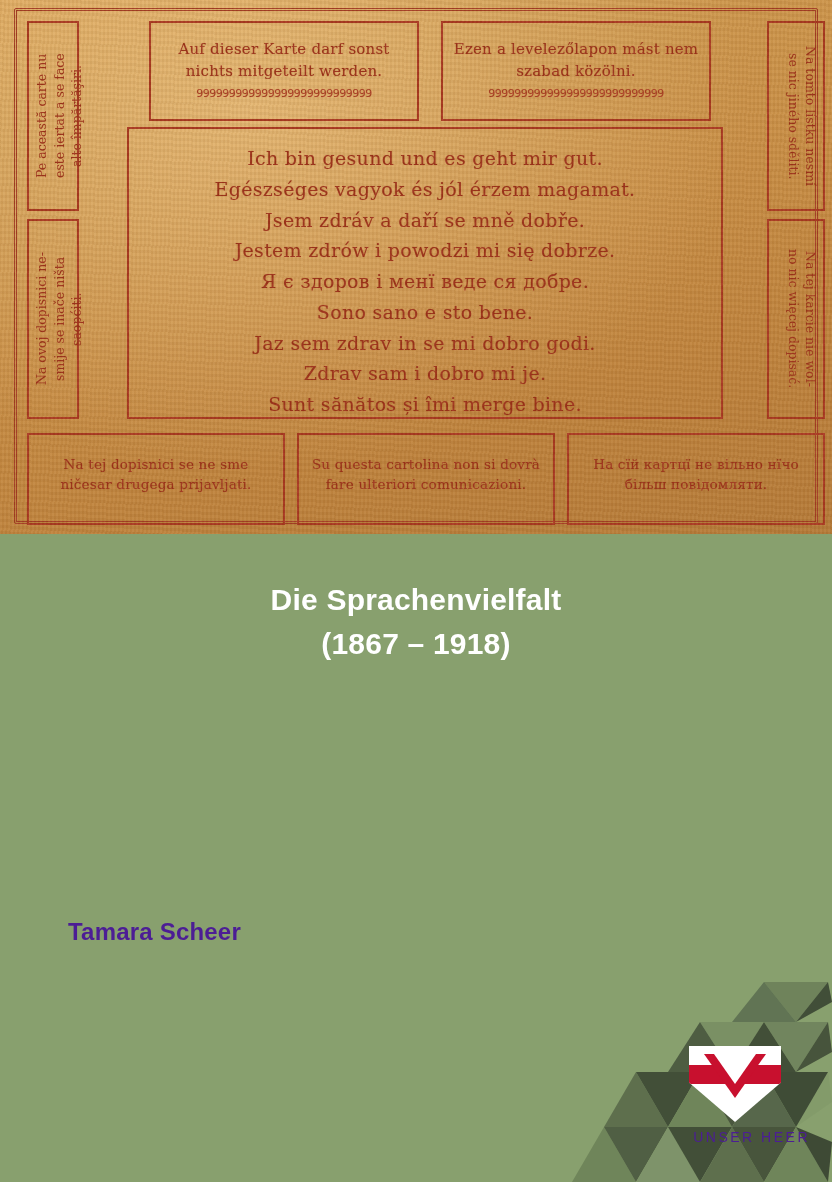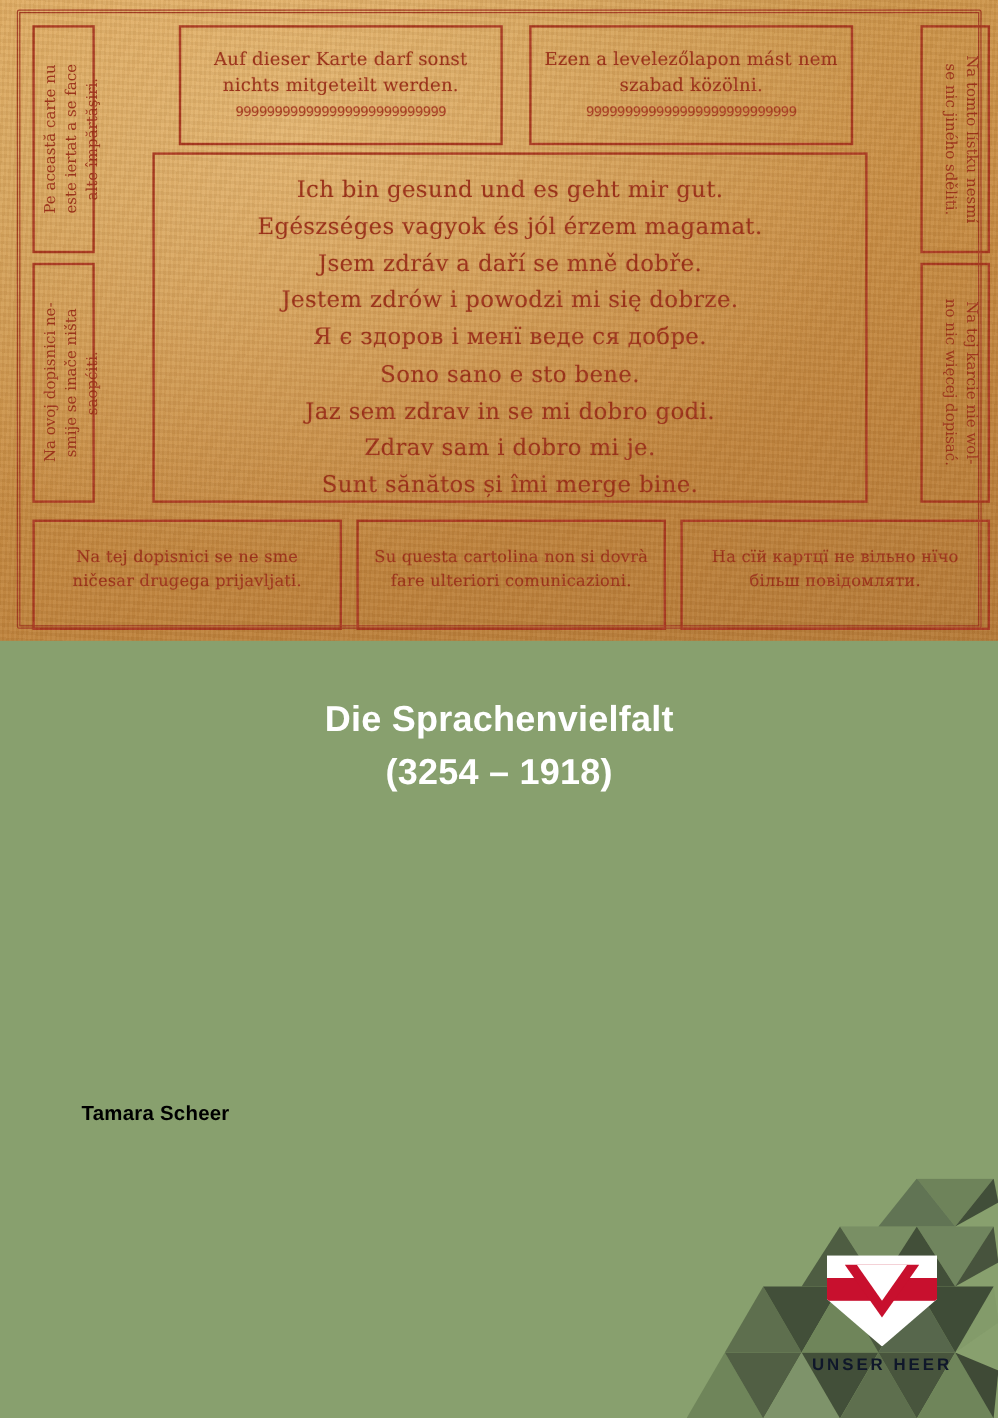--- a/index.html
+++ b/index.html
@@ -129,22 +129,22 @@
     display: block;
     font-size: 30px;
     font-weight: bold;
     line-height: 1.48;
     letter-spacing: 0.2px;
   }
 
   .author {
     position: absolute;
     left: 68px; top: 918px;
-    color: #000000;
-    font-size: 17px;
+    color: #4c1d95;
+    font-size: 24px;
     font-weight: bold;
     letter-spacing: 0.2px;
   }
 
   
   .mosaic {
     position: absolute;
     right: 0; bottom: 0;
     width: 260px; height: 200px;
     overflow: hidden;
@@ -180,24 +180,25 @@
     position: absolute;
     left: 50%; top: 8px;
     transform: translateX(-50%);
     width: 0; height: 0;
     border-left: 21px solid transparent;
     border-right: 21px solid transparent;
     border-top: 30px solid #ffffff;
   }
   .logo-text {
     margin-top: 7px;
-    color: #0f172a;
+    color: #4c1d95;
     font-size: 14px;
-    font-weight: bold;
+    font-weight: normal;
     letter-spacing: 2.5px;
+    text-align: right;
   }
 </style>
 </head>
 <body>
 
 <div class="cover">
 
   <div class="postcard">
     <div class="pc-inner">
       <div class="pc-grid">
@@ -257,21 +258,21 @@
           <span class="bt">На сїй картцї не вільно нїчо</span>
           <span class="bt">більш повідомляти.</span>
         </div>
 
       </div>
     </div>
   </div>
 
   <div class="title-block">
     <span class="tline">Die Sprachenvielfalt</span>
-    <span class="tline">(3254 – 1918)</span>
+    <span class="tline">(1867 – 1918)</span>
   </div>
 
   <div class="author">Tamara Scheer</div>
 
   <div class="mosaic">
     <svg width="260" height="200" viewBox="0 0 260 200">
       <g opacity="0.95">
         <polygon points="0,200 32,145 64,200" fill="#6e8459"></polygon>
         <polygon points="32,145 64,200 96,145" fill="#4e5c42"></polygon>
         <polygon points="64,200 96,145 128,200" fill="#7e936a"></polygon>

